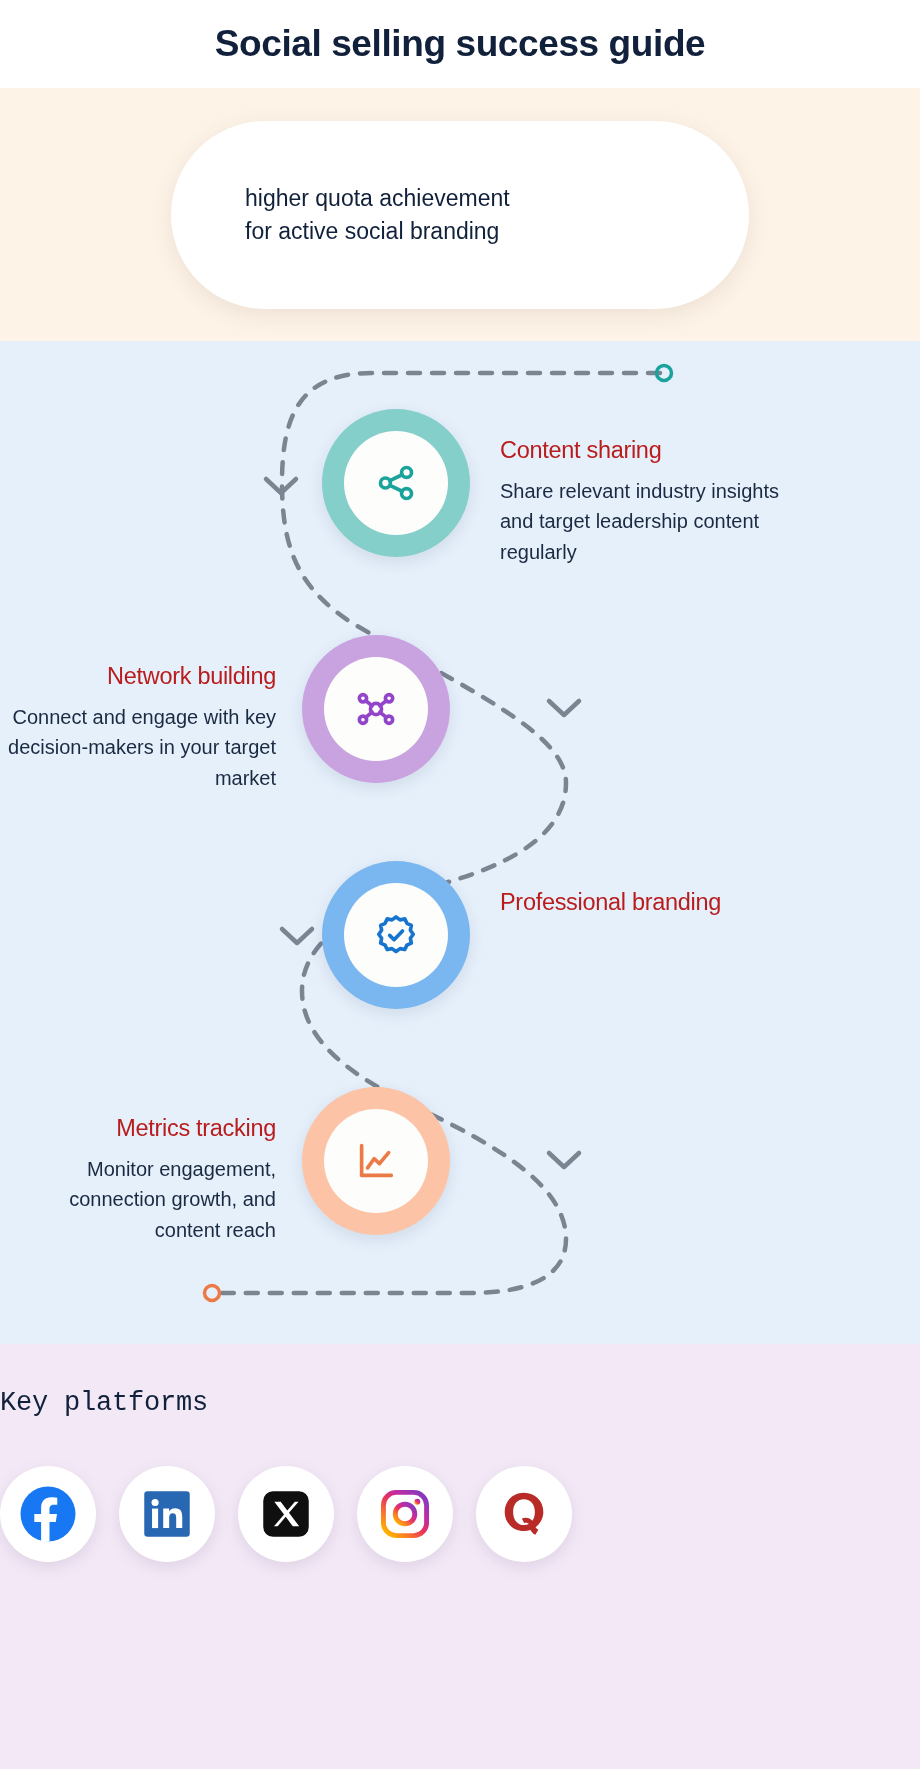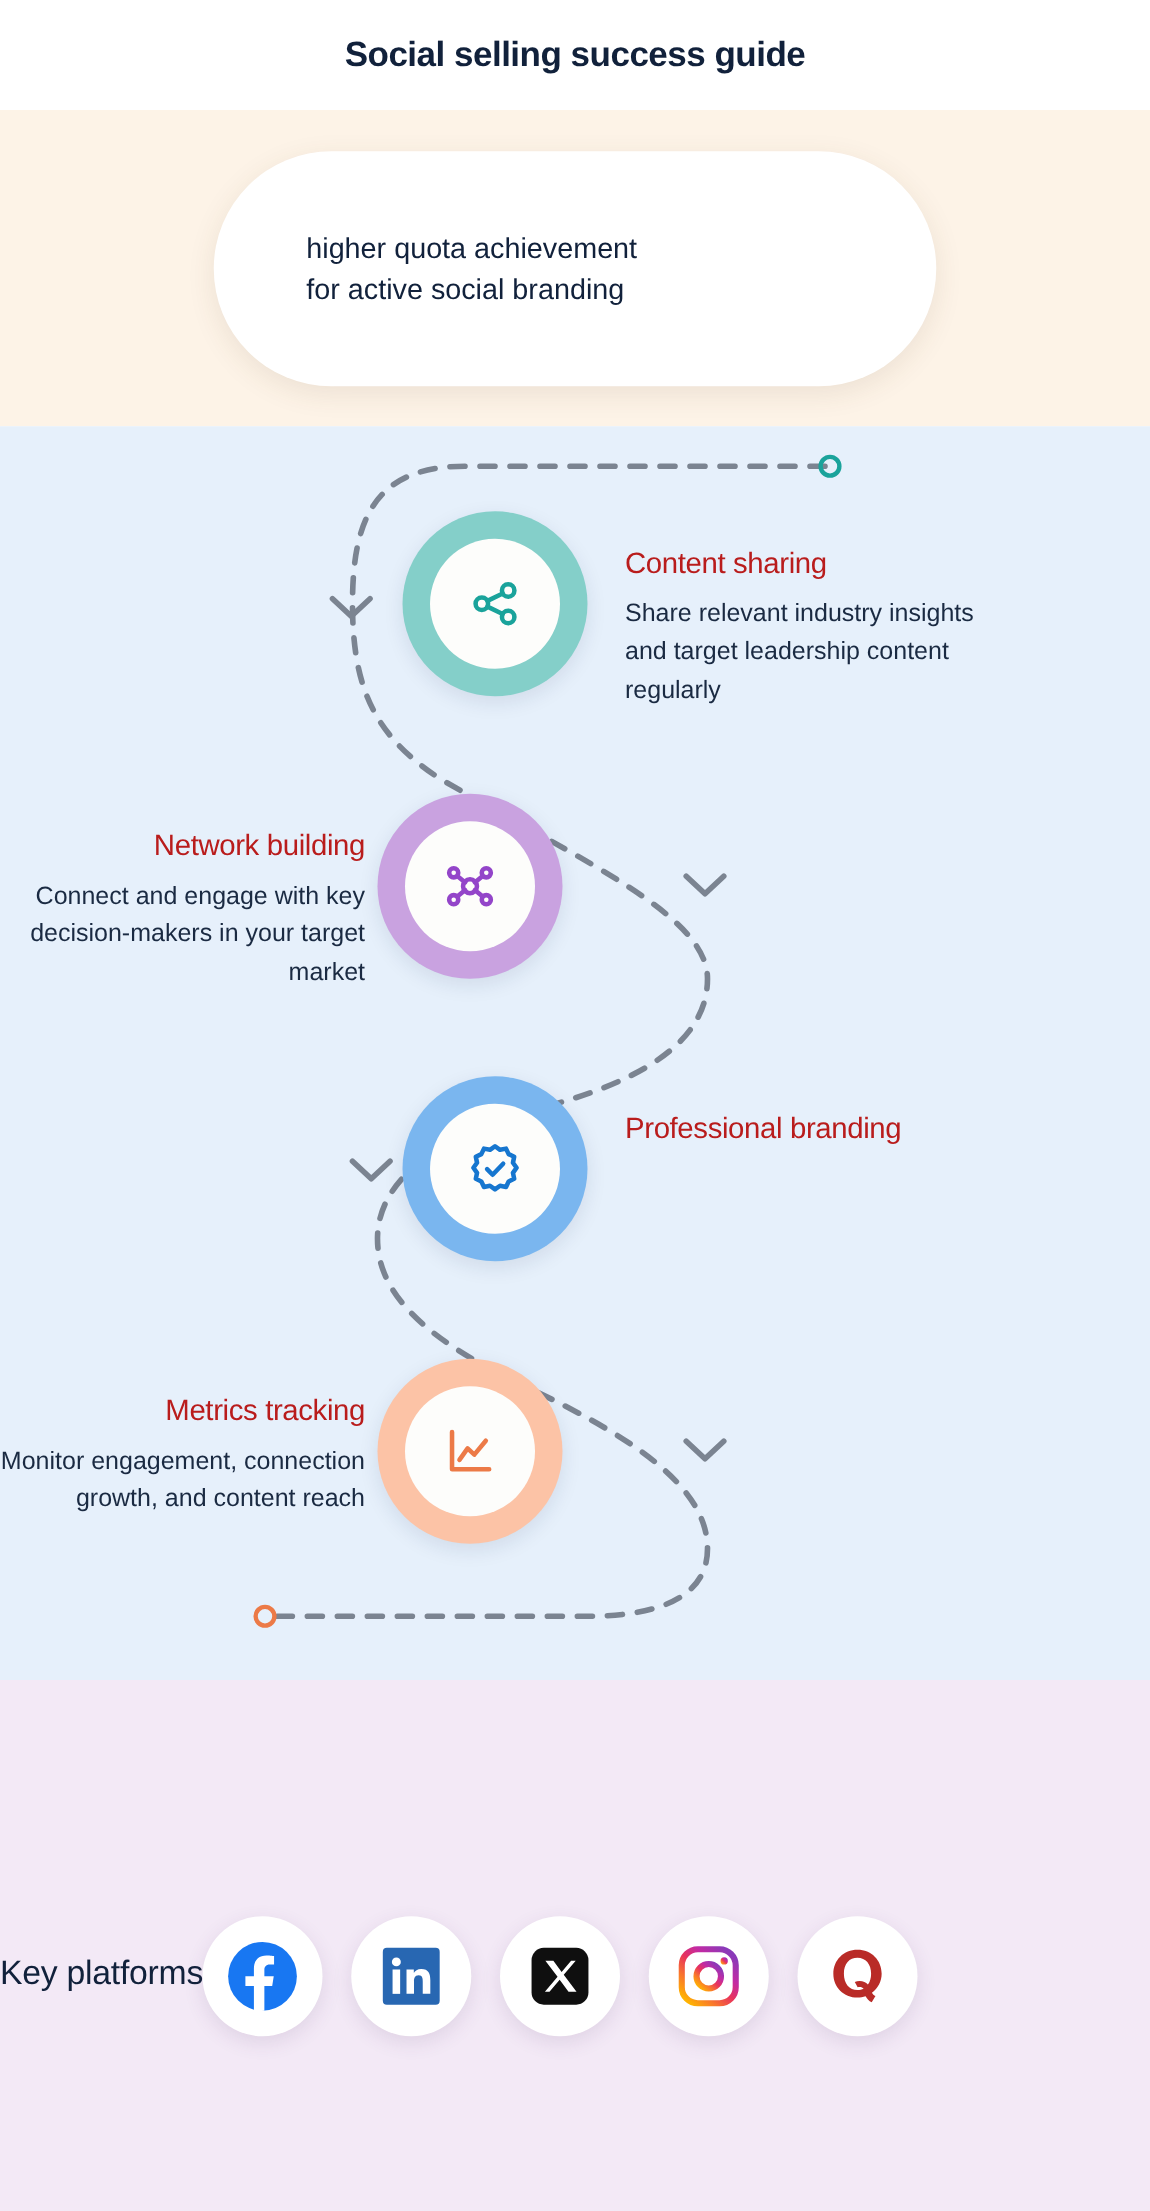--- a/index.html
+++ b/index.html
@@ -21,21 +21,21 @@
 
   
   .header {
     height: 88px;
     background: #ffffff;
     display: flex;
     align-items: center;
     justify-content: center;
   }
   .header-title {
-    font-size: 28px;
+    font-size: 37px;
     font-weight: 700;
     color: #11213b;
     letter-spacing: -0.4px;
   }
 
   
   .stat-band {
     height: 253px;
     background: #fdf3e7;
     display: flex;
@@ -116,41 +116,42 @@
     width: 104px;
     height: 104px;
     border-radius: 50%;
     background: #fdfdfb;
     display: flex;
     align-items: center;
     justify-content: center;
   }
   .step-text { width: 292px; padding-top: 28px; }
   .step.right .step-text { margin-left: 30px; text-align: left; }
-  .step.left  .step-text { margin-right: 10px; text-align: right; }
+  .step.left  .step-text { margin-right: 26px; text-align: right; }
   .step-title {
     font-size: 23.5px;
     font-weight: 400;
     color: #b91c1c;
     letter-spacing: -0.3px;
     margin-bottom: 12px;
   }
   .step-desc {
     font-size: 20px;
     line-height: 1.52;
     color: #1a2a42;
   }
 
   
   .platforms-band {
     height: 425px;
     background: #f3e9f6;
     display: flex;
-    flex-direction: row;
-    align-items: center;
+    flex-direction: column;
+    align-items: flex-start;
+    font-family: Liberation Mono, monospace;
   }
   .platforms-title {
     margin-top: 44px;
     font-size: 27px;
     font-weight: 500;
     color: #11213b;
     letter-spacing: -0.2px;
   }
   .platform-row {
     margin-top: 48px;

